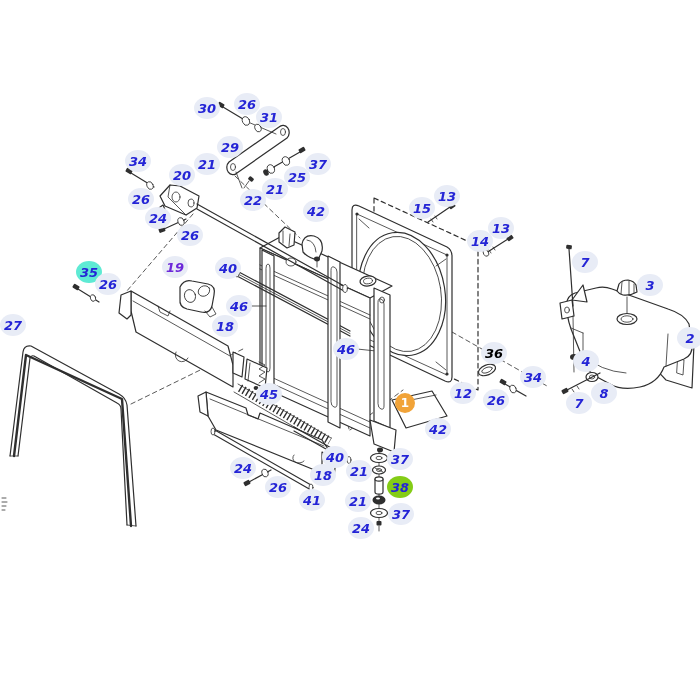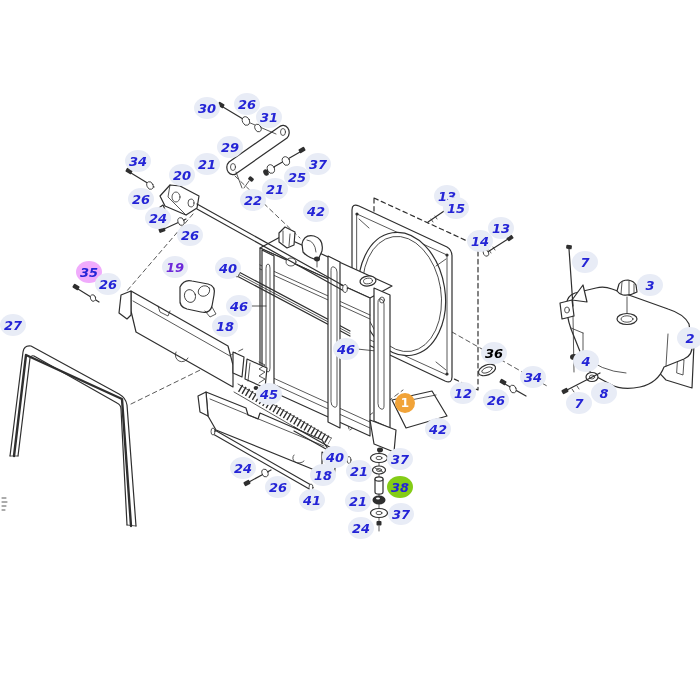--- a/index.html
+++ b/index.html
@@ -290,29 +290,29 @@
       <span class="callout" style="left: 194px; top: 153px; color: rgb(36, 36, 214); background: rgb(232, 236, 246);">21</span>
       <span class="callout" style="left: 169px; top: 164px; color: rgb(36, 36, 214); background: rgb(232, 236, 246);">20</span>
       <span class="callout" style="left: 305px; top: 153px; color: rgb(36, 36, 214); background: rgb(232, 236, 246);">37</span>
       <span class="callout" style="left: 284px; top: 166px; color: rgb(36, 36, 214); background: rgb(232, 236, 246);">25</span>
       <span class="callout" style="left: 262px; top: 178px; color: rgb(36, 36, 214); background: rgb(232, 236, 246);">21</span>
       <span class="callout" style="left: 240px; top: 189px; color: rgb(36, 36, 214); background: rgb(232, 236, 246);">22</span>
       <span class="callout" style="left: 128px; top: 188px; color: rgb(36, 36, 214); background: rgb(232, 236, 246);">26</span>
       <span class="callout" style="left: 145px; top: 207px; color: rgb(36, 36, 214); background: rgb(232, 236, 246);">24</span>
       <span class="callout" style="left: 177px; top: 224px; color: rgb(36, 36, 214); background: rgb(232, 236, 246);">26</span>
       <span class="callout" style="left: 303px; top: 200px; color: rgb(36, 36, 214); background: rgb(232, 236, 246);">42</span>
-      <span class="callout" style="left: 76px; top: 261px; color: rgb(36, 36, 214); background: #f0abfc;">35</span>
+      <span class="callout" style="left: 76px; top: 261px; color: rgb(36, 36, 214); background: #5eead4;">35</span>
       <span class="callout" style="left: 95px; top: 273px; color: rgb(36, 36, 214); background: rgb(232, 236, 246);">26</span>
       <span class="callout" style="left: 162px; top: 256px; color: #6d28d9; background: rgb(232, 236, 246);">19</span>
       <span class="callout" style="left: 215px; top: 257px; color: rgb(36, 36, 214); background: rgb(232, 236, 246);">40</span>
       <span class="callout" style="left: 226px; top: 295px; color: rgb(36, 36, 214); background: rgb(232, 236, 246);">46</span>
       <span class="callout" style="left: 212px; top: 315px; color: rgb(36, 36, 214); background: rgb(232, 236, 246);">18</span>
       <span class="callout" style="left: 0px; top: 314px; color: rgb(36, 36, 214); background: rgb(232, 236, 246);">27</span>
       <span class="callout" style="left: 434px; top: 185px; color: rgb(36, 36, 214); background: rgb(232, 236, 246);">13</span>
-      <span class="callout" style="left: 409px; top: 197px; color: rgb(36, 36, 214); background: rgb(232, 236, 246); margin-left: 34px;">15</span>
+      <span class="callout" style="left: 409px; top: 197px; color: rgb(36, 36, 214); background: rgb(232, 236, 246);">15</span>
       <span class="callout" style="left: 488px; top: 217px; color: rgb(36, 36, 214); background: rgb(232, 236, 246);">13</span>
       <span class="callout" style="left: 467px; top: 230px; color: rgb(36, 36, 214); background: rgb(232, 236, 246);">14</span>
       <span class="callout" style="left: 572px; top: 251px; color: rgb(36, 36, 214); background: rgb(232, 236, 246);">7</span>
       <span class="callout" style="left: 637px; top: 274px; color: rgb(36, 36, 214); background: rgb(232, 236, 246);">3</span>
       <span class="callout" style="left: 677px; top: 327px; color: rgb(36, 36, 214); background: rgb(232, 236, 246);">2</span>
       <span class="callout" style="left: 333px; top: 338px; color: rgb(36, 36, 214); background: rgb(232, 236, 246);">46</span>
       <span class="callout" style="left: 481px; top: 342px; color: #000000; background: rgb(232, 236, 246);">36</span>
       <span class="callout" style="left: 573px; top: 350px; color: rgb(36, 36, 214); background: rgb(232, 236, 246);">4</span>
       <span class="callout" style="left: 520px; top: 366px; color: rgb(36, 36, 214); background: rgb(232, 236, 246);">34</span>
       <span class="callout" style="left: 591px; top: 382px; color: rgb(36, 36, 214); background: rgb(232, 236, 246);">8</span>

